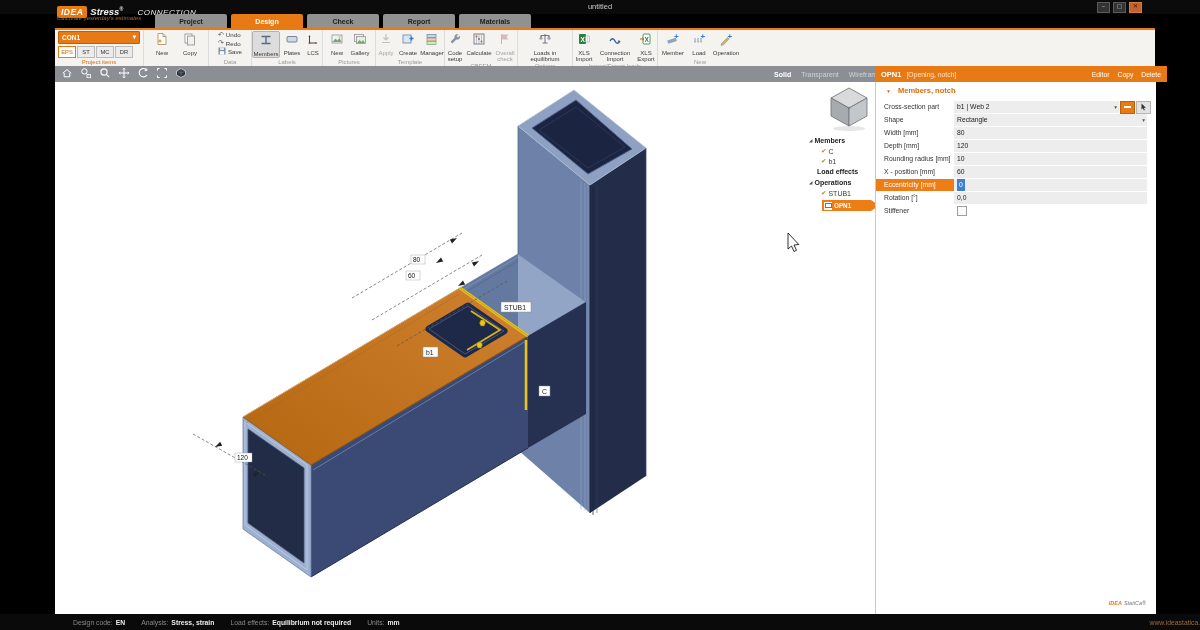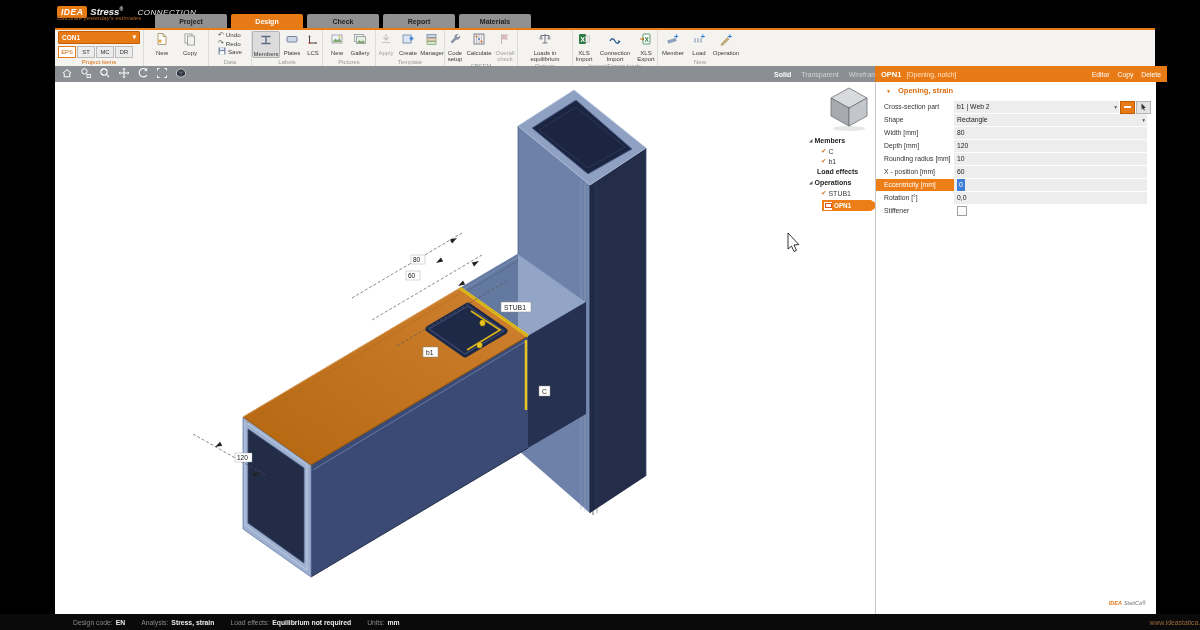--- a/index.html
+++ b/index.html
@@ -103,20 +103,28 @@
   .sitem{display:flex;gap:3px;margin-right:16px;font-size:6.8px}
   .sitem .sl{color:#8a8a8a}
   .sitem .sv{color:#ececec;font-weight:bold}
   .slink{margin-left:auto;margin-right:60px;font-size:6.8px;color:#9c6a3a}
 </style>
 </head>
 <body>
 
 <div class="app">
 
+  <div class="titlebar">
+    <div class="wintitle">untitled</div>
+    <div class="winbtns">
+      <div class="winbtn">–</div>
+      <div class="winbtn">▢</div>
+      <div class="winbtn close">✕</div>
+    </div>
+  </div>
 
   <div class="brand">
     <span class="ideabox">IDEA</span><span class="statica"><span>Stress</span><span style="font-size:5px;vertical-align:super">®</span></span>
     <span class="product">CONNECTION</span>
   </div>
   <div class="tagline">Calculate yesterday's estimates</div>
 
   <div class="tabs">
     <div class="tab">Project</div>
     <div class="tab active">Design</div>
@@ -554,21 +562,21 @@
             <span class="r"></span>
           </span>
         <span class="bt">OPN1</span>
       </div>
     </div>
   </div>
 
   <div class="pbody">
     <div class="psection">
       <span class="tri">▼</span>
-      <span class="st">Opening, strain</span>
+      <span class="st">Members, notch</span>
     </div>
     <div class="pgrid">
 
       <div class="prow">
         <div class="plabel">Cross-section part</div>
         <div class="pval short">
           <span class="vt">b1 | Web 2</span>
           <span class="car">▾</span>
         </div>
         <div class="sqbtn orange">

